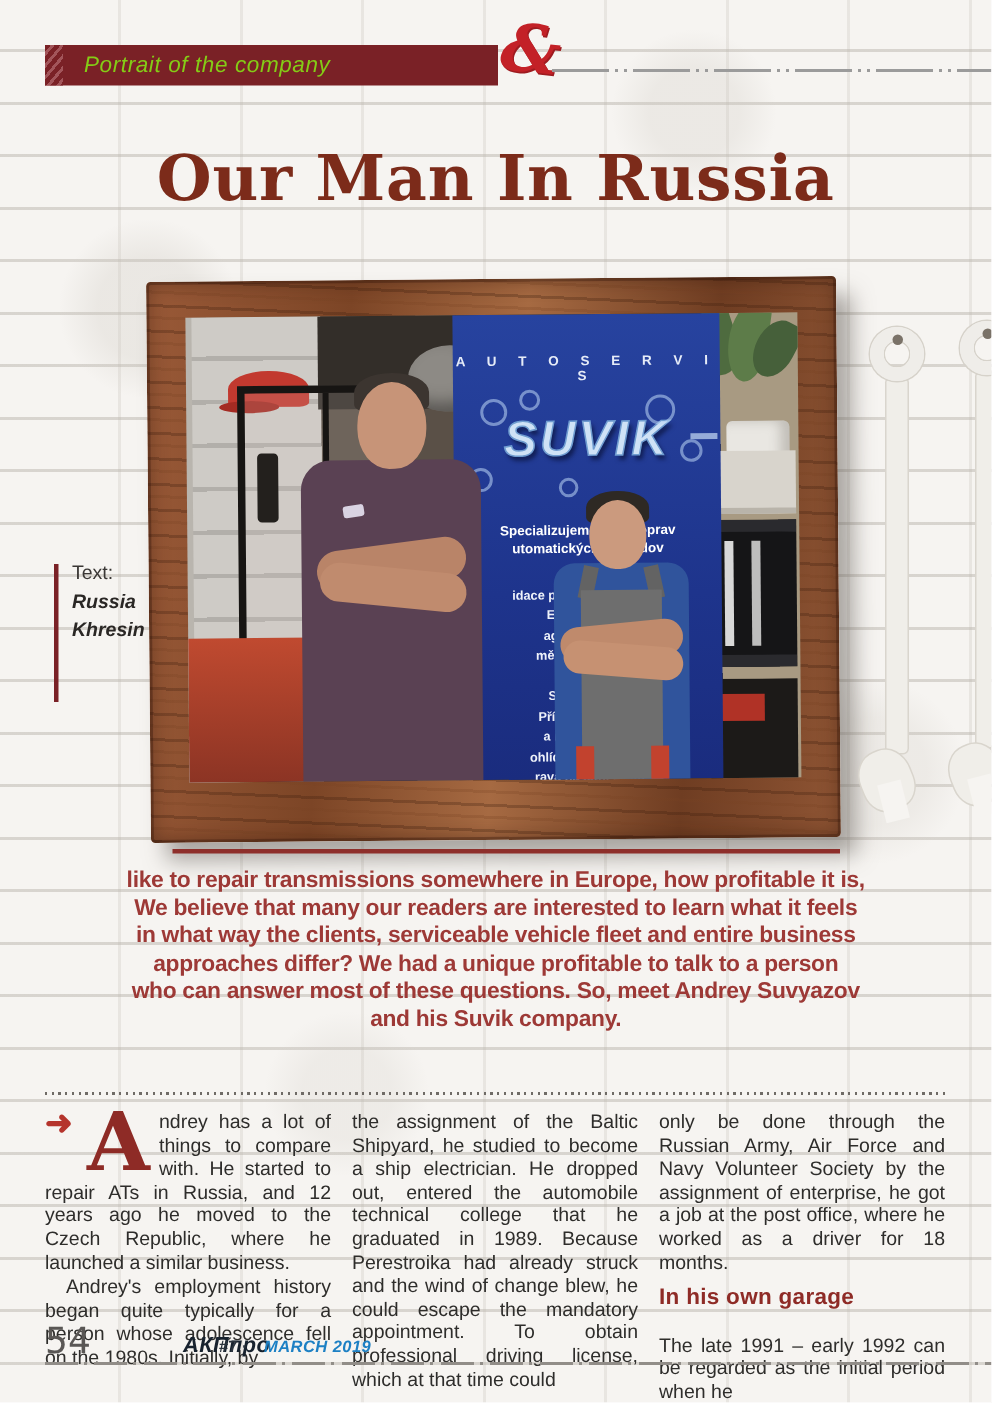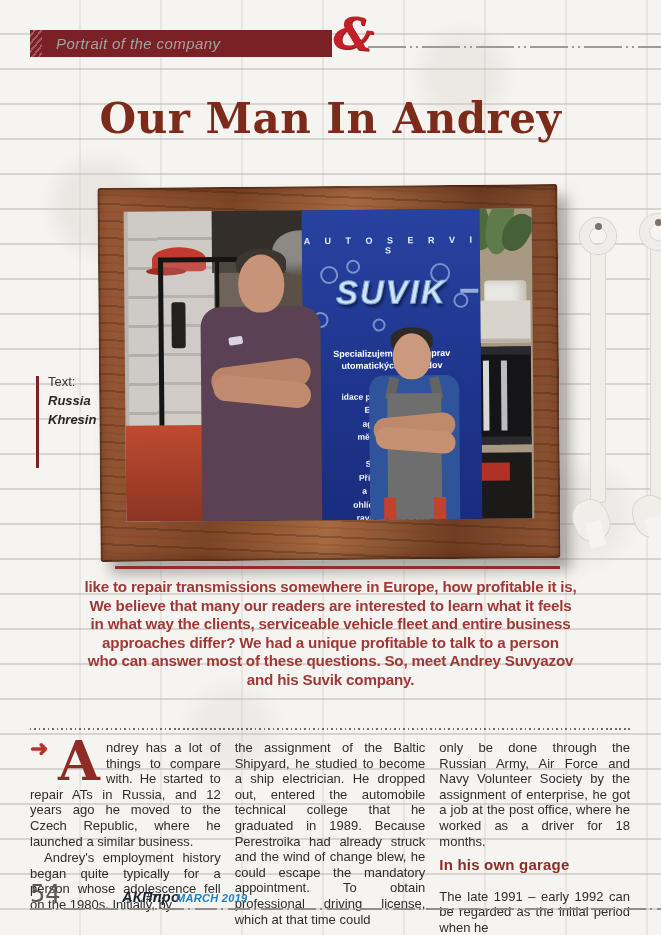--- a/index.html
+++ b/index.html
@@ -14,21 +14,21 @@
       radial-gradient(circle at 35% 78%, rgba(205,200,192,.2) 0 30px, transparent 55px),
       repeating-linear-gradient(180deg, rgba(0,0,0,0) 0 33px, rgba(186,181,173,.5) 33px 35px),
       repeating-linear-gradient(90deg, rgba(0,0,0,0) 0 79px, rgba(196,191,183,.28) 79px 81px);
   }
   .abs{position:absolute;}
 
   
   .header-bar{left:30px;top:30px;width:302px;height:27px;background:#7a2126;display:flex;align-items:center;}
   .header-bar::before{content:"";position:absolute;left:0;top:0;bottom:0;width:12px;
     background:repeating-linear-gradient(130deg,#7a2126 0 3px,#a2555a 3px 5px);}
-  .header-label{color:#a3a3a3;font-style:italic;font-size:15px;padding-left:26px;letter-spacing:.4px;}
+  .header-label{color:#84cc16;font-style:italic;font-size:15px;padding-left:26px;letter-spacing:.4px;}
   .amp-logo{left:334px;top:12px;font-family:"DejaVu Serif",serif;font-style:italic;font-weight:700;
     font-size:44px;color:#c32127;transform:rotate(6deg);line-height:1;text-shadow:1px 1px 0 #9e1b20;}
   .header-line{left:368px;top:46px;width:293px;height:2px;
     background:repeating-linear-gradient(90deg,#9b9b9b 0 38px,transparent 38px 42px,#9b9b9b 42px 44px,transparent 44px 48px,#9b9b9b 48px 50px,transparent 50px 54px);}
 
   
   .title{left:0;top:94px;width:661px;text-align:center;font-family:"DejaVu Serif",serif;
     font-weight:700;font-size:42px;color:#7c2b1a;letter-spacing:.5px;}
 
   
@@ -156,21 +156,21 @@
 <body>
 
 <div class="page">
 
   <div class="abs header-bar">
     <span class="header-label">Portrait of the company</span>
   </div>
   <div class="abs amp-logo">&amp;</div>
   <div class="abs header-line"></div>
 
-  <div class="abs title">Our Man In Andrey</div>
+  <div class="abs title">Our Man In Russia</div>
 
   <div class="abs credit-line"></div>
   <div class="abs credit">
     <div>Text:</div>
     <div class="author">Russia</div>
     <div class="author">Khresin</div>
   </div>
 
   <div class="abs frame">
     <div class="scene">

